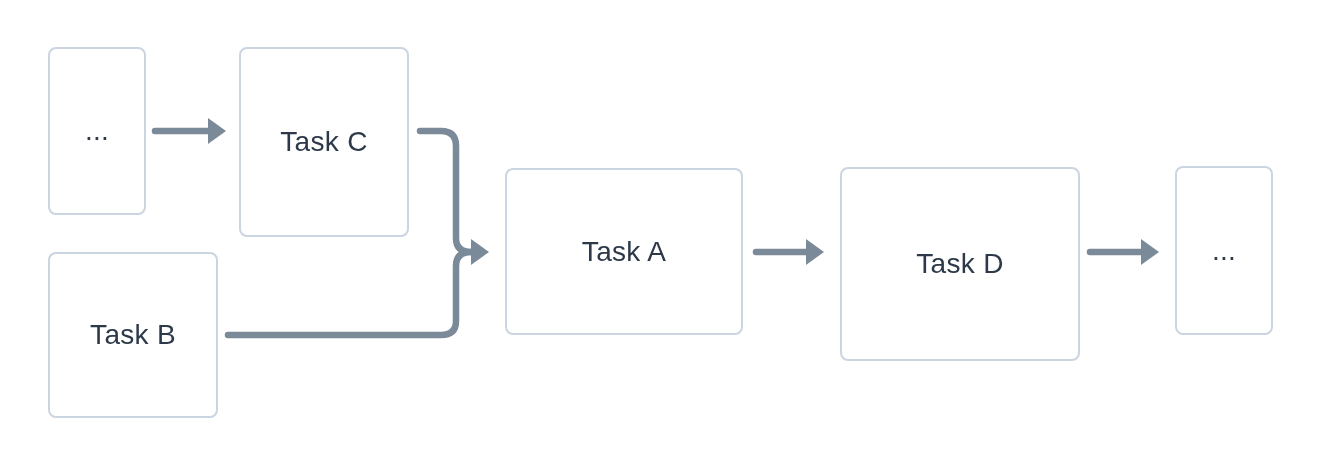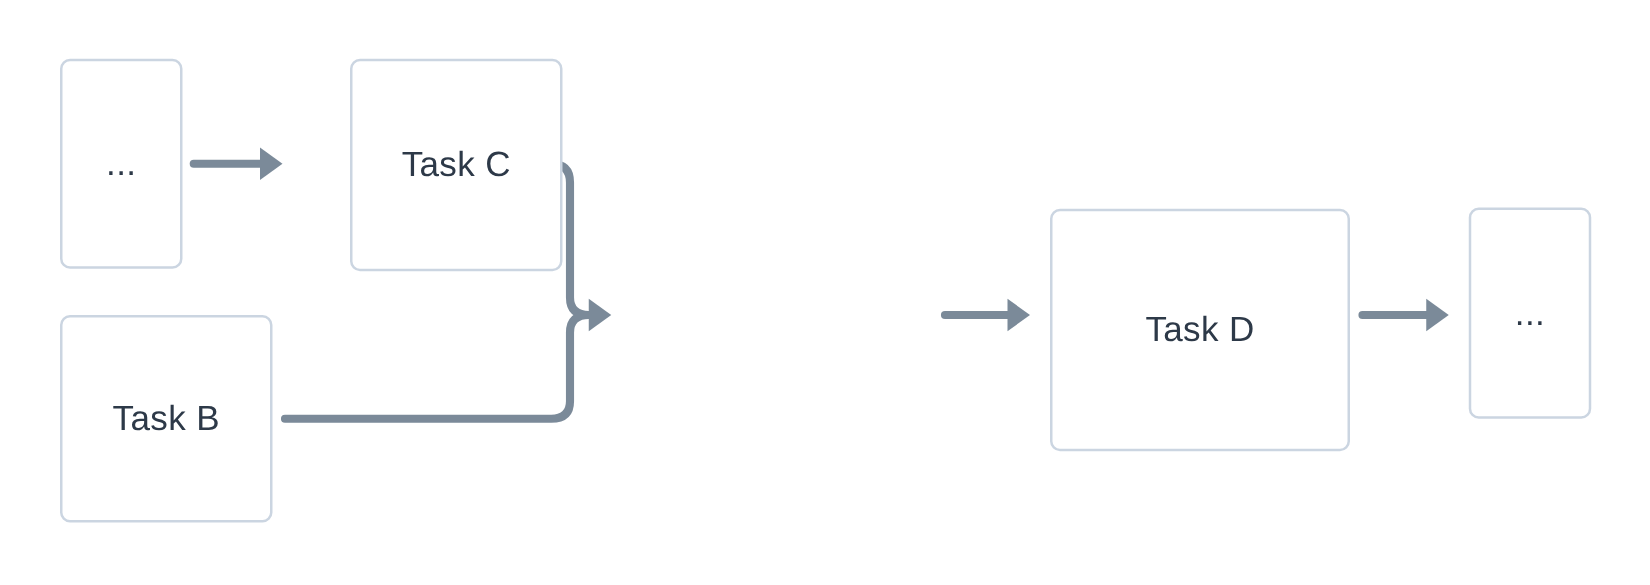--- a/index.html
+++ b/index.html
@@ -44,21 +44,21 @@
   }
   .node-label {
     font-size: 28px;
     font-weight: 500;
     color: #2d3948;
     letter-spacing: 0.3px;
     white-space: nowrap;
   }
   
   .n-start  { left: 48px;   top: 47px;  width: 98px;  height: 168px; }
-  .n-task-c { left: 239px;  top: 47px;  width: 170px; height: 170px; margin-left: 41px; }
+  .n-task-c { left: 239px;  top: 47px;  width: 170px; height: 190px; }
   .n-task-b { left: 48px;   top: 252px; width: 170px; height: 166px; justify-content: center; }
   .n-task-a { left: 505px;  top: 168px; width: 238px; height: 167px; }
   .n-task-d { left: 840px;  top: 167px; width: 240px; height: 194px; }
   .n-end    { left: 1175px; top: 166px; width: 98px;  height: 169px; }
 </style>
 </head>
 <body>
 
 <div class="canvas">
 
@@ -85,20 +85,23 @@
   </div>
 
   <div class="node n-task-c">
     <span class="node-label">Task C</span>
   </div>
 
   <div class="node n-task-b">
     <span class="node-label">Task B</span>
   </div>
 
+  <div class="node n-task-a">
+    <span class="node-label">Task A</span>
+  </div>
 
   <div class="node n-task-d">
     <span class="node-label">Task D</span>
   </div>
 
   <div class="node n-end">
     <span class="node-label">...</span>
   </div>
 
 </div>

